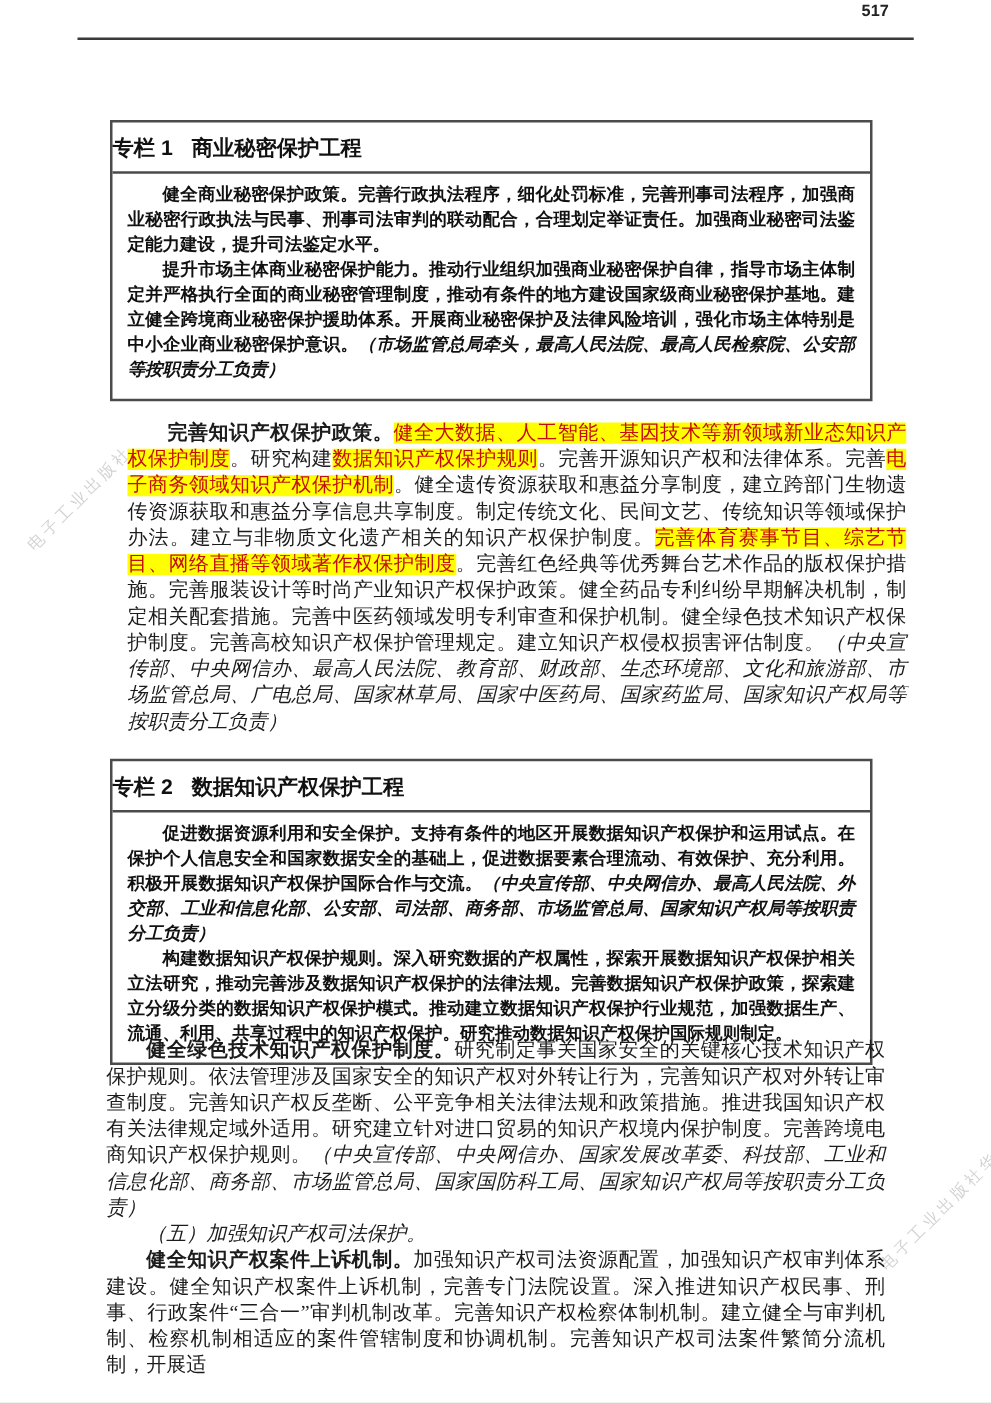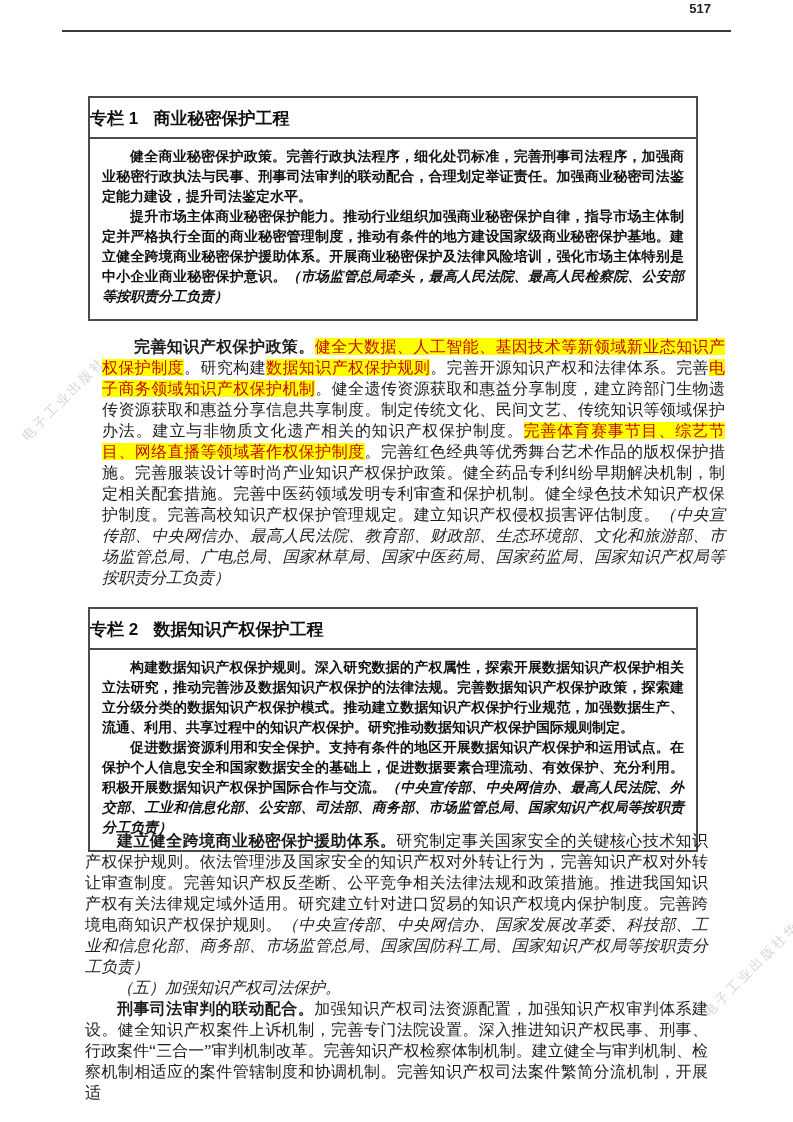--- a/index.html
+++ b/index.html
@@ -99,24 +99,24 @@
 
   <div class="flow flow-1">
     <p><span class="run lead">完善知识产权保护政策。</span><span class="run hl">健全大数据、人工智能、基因技术等新领域新业态知识产权保护制度</span><span class="run plain">。研究构建</span><span class="run hl">数据知识产权保护规则</span><span class="run plain">。完善开源知识产权和法律体系。完善</span><span class="run hl">电子商务领域知识产权保护机制</span><span class="run plain">。健全遗传资源获取和惠益分享制度，建立跨部门生物遗传资源获取和惠益分享信息共享制度。制定传统文化、民间文艺、传统知识等领域保护办法。建立与非物质文化遗产相关的知识产权保护制度。</span><span class="run hl">完善体育赛事节目、综艺节目、网络直播等领域著作权保护制度</span><span class="run plain">。完善红色经典等优秀舞台艺术作品的版权保护措施。完善服装设计等时尚产业知识产权保护政策。健全药品专利纠纷早期解决机制，制定相关配套措施。完善中医药领域发明专利审查和保护机制。健全绿色技术知识产权保护制度。完善高校知识产权保护管理规定。建立知识产权侵权损害评估制度。</span><span class="run org">（中央宣传部、中央网信办、最高人民法院、教育部、财政部、生态环境部、文化和旅游部、市场监管总局、广电总局、国家林草局、国家中医药局、国家药监局、国家知识产权局等按职责分工负责）</span></p>
   </div>
 
   <section class="callout-box box2">
     <div class="box-title">
       <span class="t-label">专栏 2</span><span>数据知识产权保护工程</span>
     </div>
     <div class="box-body">
+      <p><span class="run lead">促进数据资源利用和安全保护。</span><span class="run plain">支持有条件的地区开展数据知识产权保护和运用试点。在保护个人信息安全和国家数据安全的基础上，促进数据要素合理流动、有效保护、充分利用。积极开展数据知识产权保护国际合作与交流。</span><span class="run org">（中央宣传部、中央网信办、最高人民法院、外交部、工业和信息化部、公安部、司法部、商务部、市场监管总局、国家知识产权局等按职责分工负责）</span></p>
       <p><span class="run lead">构建数据知识产权保护规则。</span><span class="run plain">深入研究数据的产权属性，探索开展数据知识产权保护相关立法研究，推动完善涉及数据知识产权保护的法律法规。完善数据知识产权保护政策，探索建立分级分类的数据知识产权保护模式。推动建立数据知识产权保护行业规范，加强数据生产、流通、利用、共享过程中的知识产权保护。研究推动数据知识产权保护国际规则制定。</span></p>
-      <p><span class="run lead">促进数据资源利用和安全保护。</span><span class="run plain">支持有条件的地区开展数据知识产权保护和运用试点。在保护个人信息安全和国家数据安全的基础上，促进数据要素合理流动、有效保护、充分利用。积极开展数据知识产权保护国际合作与交流。</span><span class="run org">（中央宣传部、中央网信办、最高人民法院、外交部、工业和信息化部、公安部、司法部、商务部、市场监管总局、国家知识产权局等按职责分工负责）</span></p>
     </div>
   </section>
 
   <div class="flow flow-2">
-    <p><span class="run lead">建立健全跨境商业秘密保护援助体系。</span><span class="run plain">研究制定事关国家安全的关键核心技术知识产权保护规则。依法管理涉及国家安全的知识产权对外转让行为，完善知识产权对外转让审查制度。完善知识产权反垄断、公平竞争相关法律法规和政策措施。推进我国知识产权有关法律规定域外适用。研究建立针对进口贸易的知识产权境内保护制度。完善跨境电商知识产权保护规则。</span><span class="run org">（中央宣传部、中央网信办、国家发展改革委、科技部、工业和信息化部、商务部、市场监管总局、国家国防科工局、国家知识产权局等按职责分工负责）</span></p>
+    <p><span class="run lead">健全绿色技术知识产权保护制度。</span><span class="run plain">研究制定事关国家安全的关键核心技术知识产权保护规则。依法管理涉及国家安全的知识产权对外转让行为，完善知识产权对外转让审查制度。完善知识产权反垄断、公平竞争相关法律法规和政策措施。推进我国知识产权有关法律规定域外适用。研究建立针对进口贸易的知识产权境内保护制度。完善跨境电商知识产权保护规则。</span><span class="run org">（中央宣传部、中央网信办、国家发展改革委、科技部、工业和信息化部、商务部、市场监管总局、国家国防科工局、国家知识产权局等按职责分工负责）</span></p>
     <p class="para-kai"><span class="run org">（五）加强知识产权司法保护。</span></p>
-    <p><span class="run lead">刑事司法审判的联动配合。</span><span class="run plain">加强知识产权司法资源配置，加强知识产权审判体系建设。健全知识产权案件上诉机制，完善专门法院设置。深入推进知识产权民事、刑事、行政案件“三合一”审判机制改革。完善知识产权检察体制机制。建立健全与审判机制、检察机制相适应的案件管辖制度和协调机制。完善知识产权司法案件繁简分流机制，开展适</span></p>
+    <p><span class="run lead">健全知识产权案件上诉机制。</span><span class="run plain">加强知识产权司法资源配置，加强知识产权审判体系建设。健全知识产权案件上诉机制，完善专门法院设置。深入推进知识产权民事、刑事、行政案件“三合一”审判机制改革。完善知识产权检察体制机制。建立健全与审判机制、检察机制相适应的案件管辖制度和协调机制。完善知识产权司法案件繁简分流机制，开展适</span></p>
   </div>
 
 </div>
 
 </body></html>

